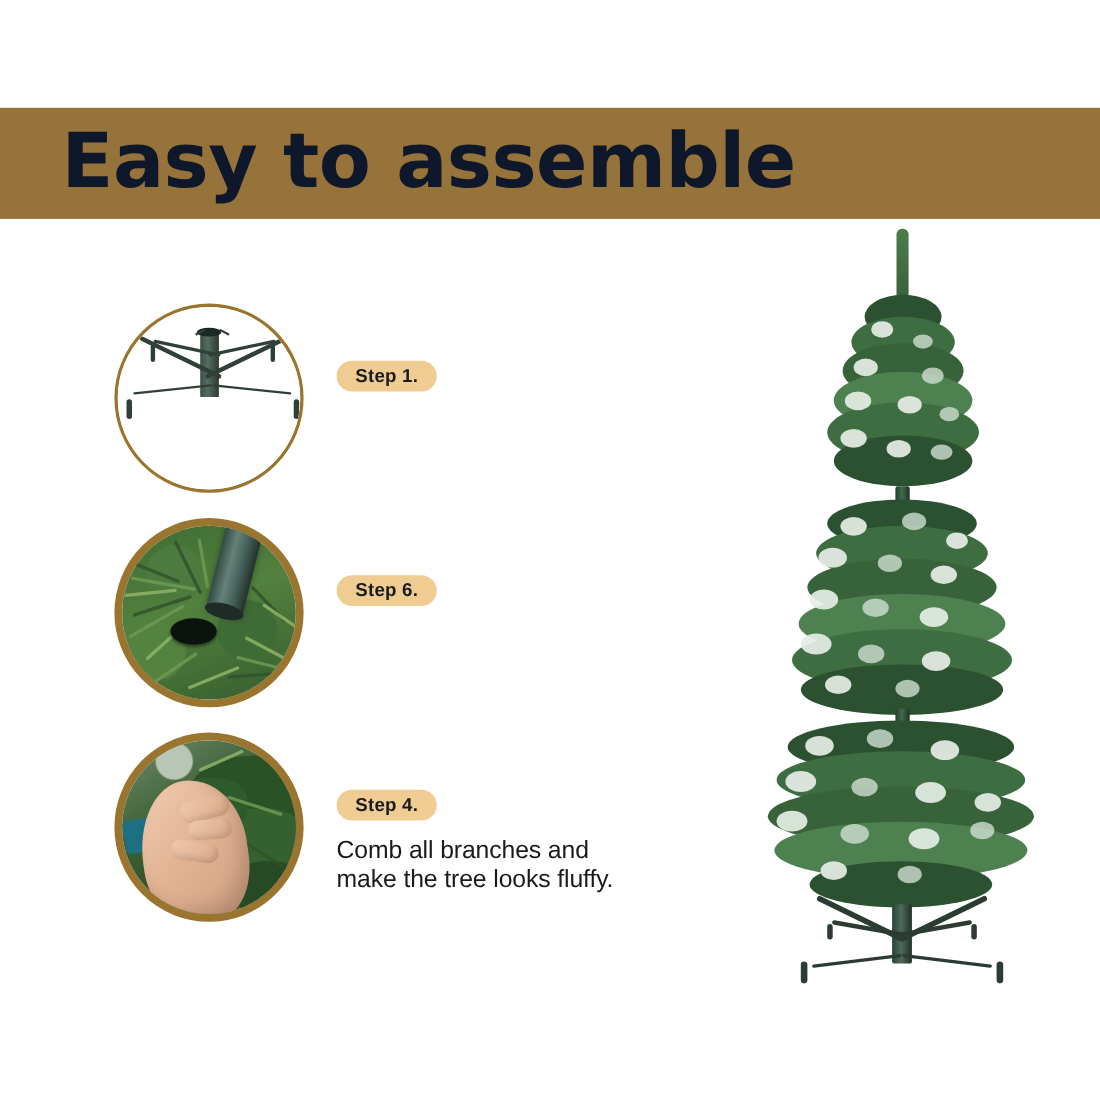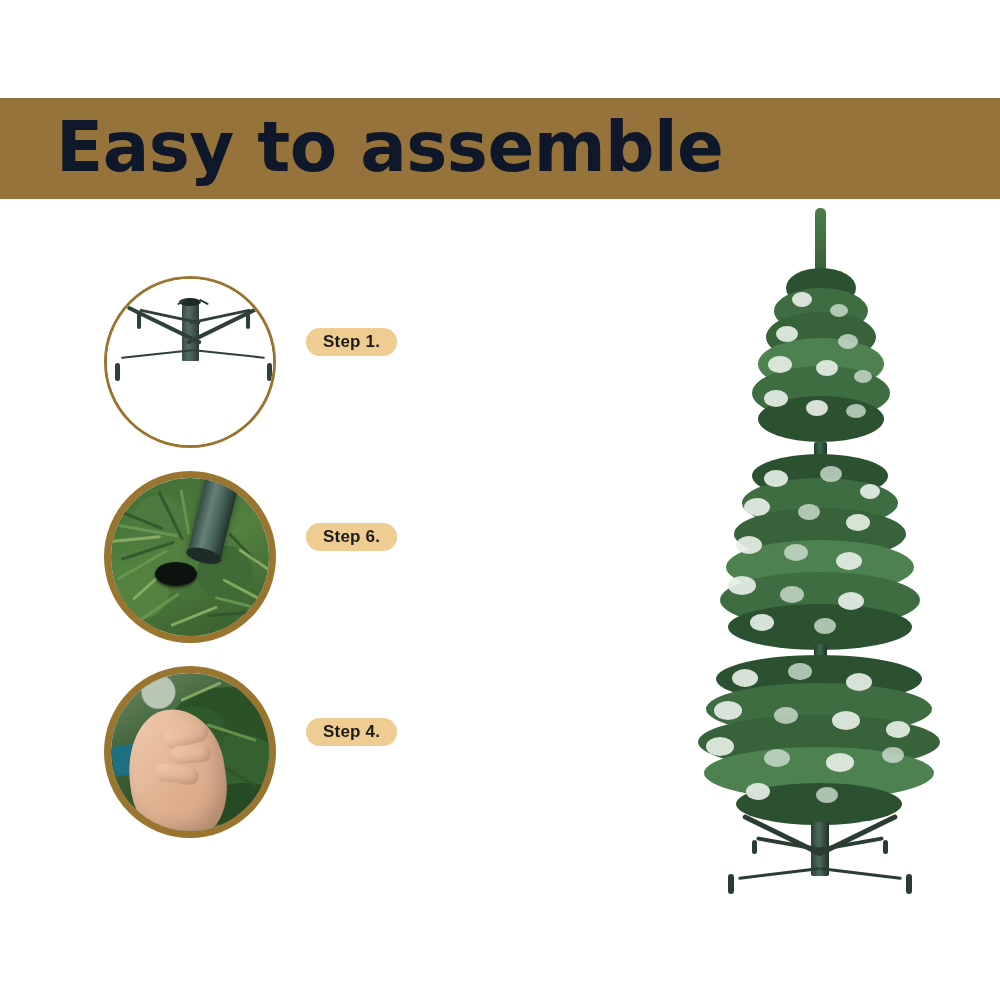--- a/index.html
+++ b/index.html
@@ -378,20 +378,22 @@
       <div class="blue-clip"></div>
       <div class="hand-shape"></div>
       <div class="finger" style="left:52px; top:52px;  width:46px; height:20px; transform:rotate(-14deg);"></div>
       <div class="finger" style="left:60px; top:72px;  width:40px; height:18px; transform:rotate(-4deg);"></div>
       <div class="finger" style="left:44px; top:92px;  width:44px; height:18px; transform:rotate(8deg);"></div>
     </div>
   </div>
 
   <div class="step-text-block">
     <div class="step-badge">Step 4.</div>
+    <div class="step-desc">Comb all branches and
+make the tree looks fluffy.</div>
   </div>
 </div>
 
 <div id="tree-figure">
 
   <div class="tree-section" id="tree-section-top">
     <div class="tree-spire"></div>
     <div class="bough dark" style="left:146px; top:68px;  width:70px;  height:40px;"></div>
     <div class="bough mid" style="left:134px; top:88px;  width:94px;  height:46px;"></div>
     <div class="bough" style="left:126px; top:112px; width:110px; height:50px;"></div>

